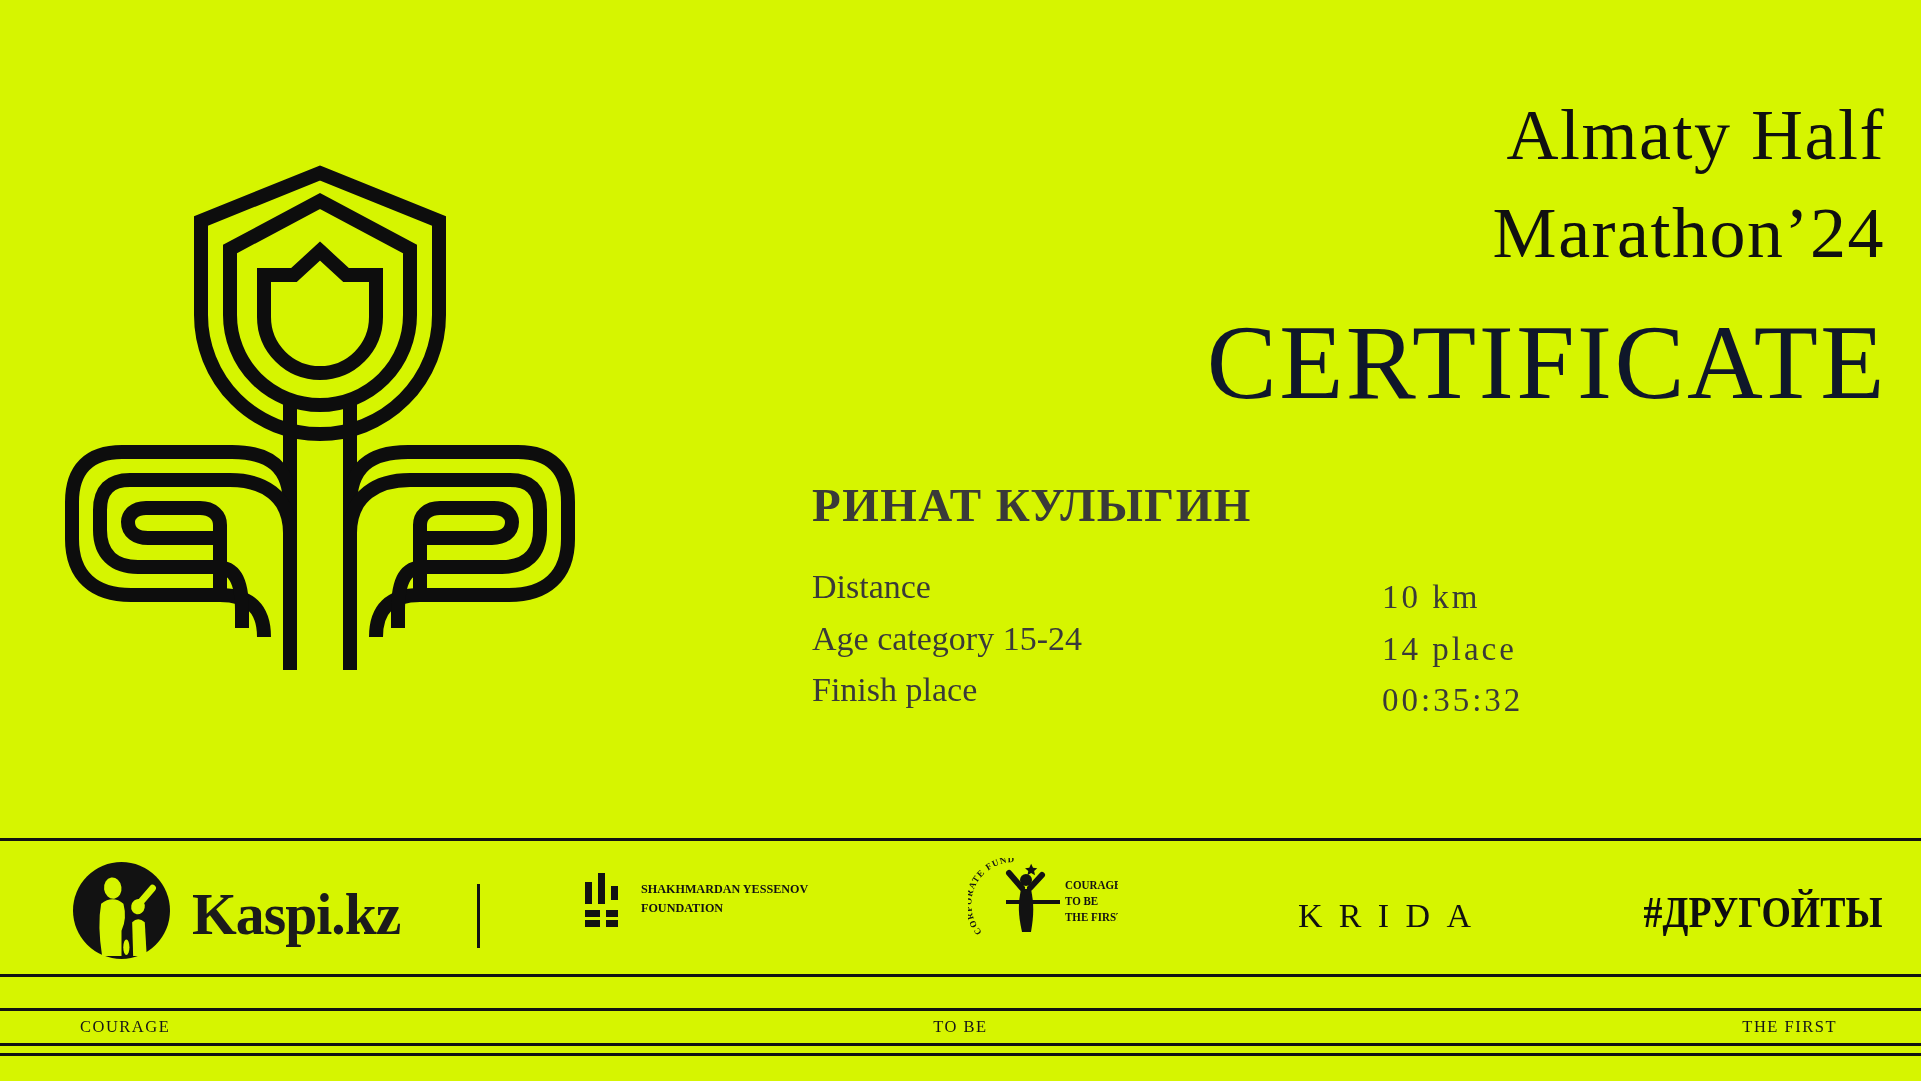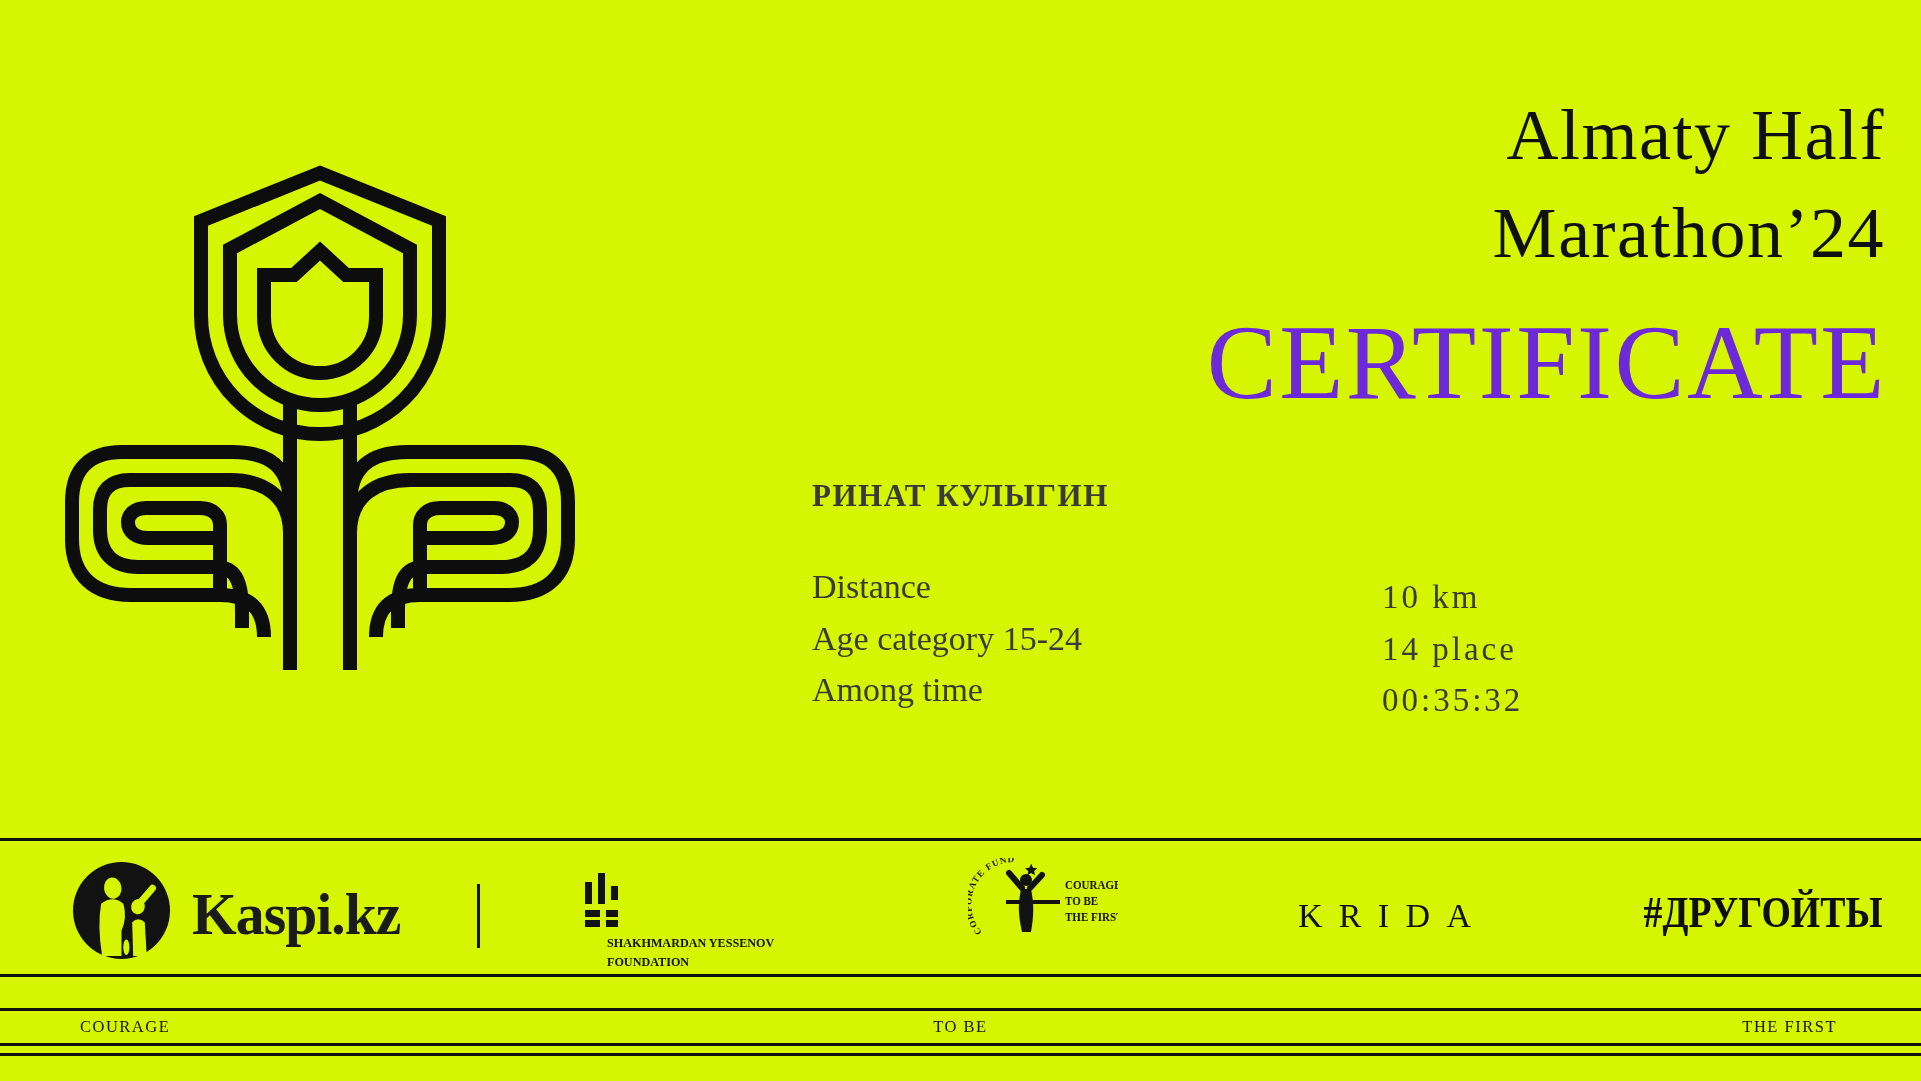--- a/index.html
+++ b/index.html
@@ -3,35 +3,35 @@
 <meta charset="utf-8">
 <style>
   html,body{margin:0;padding:0;background:#9aa200;}
   .canvas{position:relative;width:1921px;height:1081px;background:#D6F500;overflow:hidden;
           font-family:Liberation Serif, serif;padding-left:40px;}
   .abs{position:absolute;}
 
   .title{right:76px;top:86px;text-align:right;font-size:72px;line-height:98px;
          font-weight:500;letter-spacing:1.5px;color:#101010;}
   .cert-heading{right:74px;top:318px;font-size:105px;line-height:90px;font-weight:400;
-                letter-spacing:2.5px;color:#6d28d9;}
-  .athlete{left:812px;top:478px;font-size:31px;font-weight:700;letter-spacing:1.5px;color:#3a3a39;}
+                letter-spacing:2.5px;color:#0f172a;}
+  .athlete{left:812px;top:478px;font-size:47px;font-weight:700;letter-spacing:1.5px;color:#3a3a39;}
 
   .results{left:812px;top:568px;width:1035px;}
   .result-row{position:relative;height:51.6px;font-size:34px;line-height:38px;color:#3a3a39;}
   .result-row .val{position:absolute;left:570px;top:4px;font-size:33px;letter-spacing:3px;margin-top:6px;}
 
   .hline{left:0;width:1921px;background:#121212;height:3px;}
 
   .kaspi-logo{left:73px;top:862px;width:97px;height:97px;}
   .kaspi-text{left:192px;top:880px;font-size:60px;font-weight:700;color:#1b1b1b;
               letter-spacing:-1px;transform:scaleX(.96);transform-origin:left;}
   .vdivider{left:477px;top:884px;width:3px;height:64px;background:#121212;}
 
-  .yessenov{left:585px;top:873px;display:flex;align-items:flex-start;flex-direction:column;}
+  .yessenov{left:585px;top:873px;display:flex;align-items:flex-start;}
   .yessenov-text{margin-left:22px;margin-top:6px;font-size:13.5px;font-weight:700;line-height:19px;
                  color:#121212;transform:scaleX(.9);transform-origin:left;white-space:nowrap;}
 
   .corp-fund{left:968px;top:858px;width:150px;height:90px;}
 
   .krida{left:1298px;top:897px;font-size:34px;font-weight:300;letter-spacing:.48em;color:#111;text-align:right;}
   .hashtag{right:78px;top:886px;font-size:45px;font-weight:700;color:#0e0e0e;
            transform:scaleX(.84);transform-origin:right;letter-spacing:0;}
 
   .slogan{left:0;top:1011px;width:1921px;height:32px;font-size:16.5px;font-weight:500;
@@ -79,21 +79,21 @@
   <div class="abs results">
     <div class="result-row">
       <span>Distance</span>
       <span class="val">10 km</span>
     </div>
     <div class="result-row">
       <span>Age category 15-24</span>
       <span class="val">14 place</span>
     </div>
     <div class="result-row">
-      <span>Among time</span>
+      <span>Finish place</span>
       <span class="val">00:35:32</span>
     </div>
   </div>
 
   <div class="abs hline" style="top:838px"></div>
   <div class="abs hline" style="top:974px"></div>
 
   <svg class="abs kaspi-logo" viewBox="0 0 100 100">
     <circle cx="50" cy="50" r="50" fill="#121212"></circle>
     <ellipse cx="41" cy="27" rx="9" ry="11" fill="#D6F500" transform="rotate(-8 41 27)"></ellipse>

